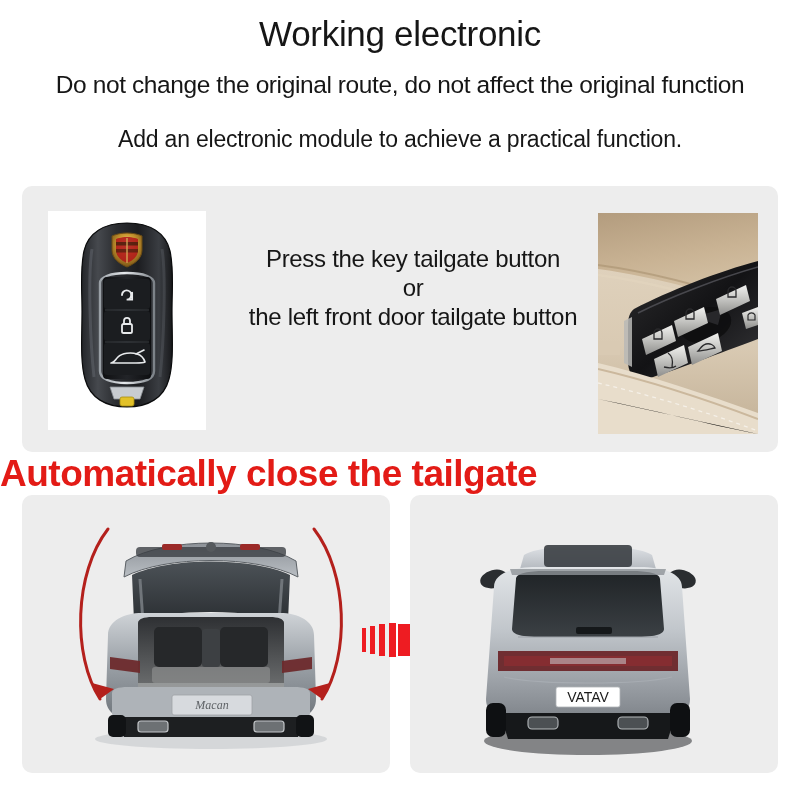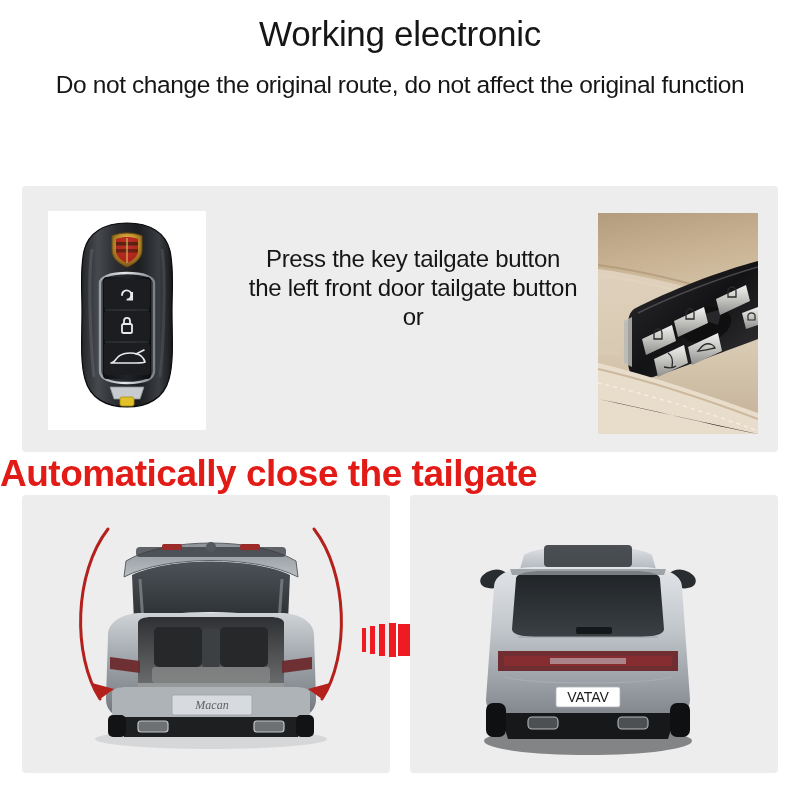--- a/index.html
+++ b/index.html
@@ -43,21 +43,21 @@
     font-weight: 400;
     margin: 30px 0 0 0;
     letter-spacing: -0.2px;
     color: #161616;
   }
 
   
   .panel {
     position: absolute;
     background: #ededed;
-    border-radius: 4px;
+    border-radius: 10px;
   }
   #panel-top {
     left: 22px;
     top: 186px;
     width: 756px;
     height: 266px;
   }
   #panel-open {
     left: 22px;
     top: 495px;
@@ -148,20 +148,21 @@
     height: 230px;
   }
   svg { display: block; }
 </style>
 </head>
 <body>
 
 <div class="header">
   <div class="title">Working electronic</div>
   <div class="sub1">Do not change the original route, do not affect the original function</div>
+  <div class="sub2">Add an electronic module to achieve a practical function.</div>
 </div>
 
 <div class="panel" id="panel-top">
 
   <div class="key-card">
     <div class="keyfob-wrap">
       <svg viewBox="0 0 158 219" width="158" height="219">
         <defs>
           <linearGradient id="fobBody" x1="0" y1="0" x2="1" y2="0">
             <stop offset="0%" stop-color="#24262a"></stop>
@@ -235,22 +236,22 @@
         </g>
 
         <path d="M62 176 L96 176 L92 188 L66 188 Z" fill="#c8ccd0" stroke="#8b9096" stroke-width="0.8"></path>
         <rect x="72" y="186" width="14" height="9" rx="2" fill="#e2c128" stroke="#a88d0f" stroke-width="0.8"></rect>
       </svg>
     </div>
   </div>
 
   <div class="instruction">
     <div>Press the key tailgate button</div>
+    <div>or</div>
     <div>the left front door tailgate button</div>
-    <div>or</div>
   </div>
 
   <div class="door-photo">
     <svg viewBox="0 0 160 221" width="160" height="221">
       <defs>
         <linearGradient id="doorTop" x1="0" y1="0" x2="0.3" y2="1">
           <stop offset="0%" stop-color="#b39c7e"></stop>
           <stop offset="55%" stop-color="#c9b394"></stop>
           <stop offset="100%" stop-color="#d6c4a8"></stop>
         </linearGradient>

